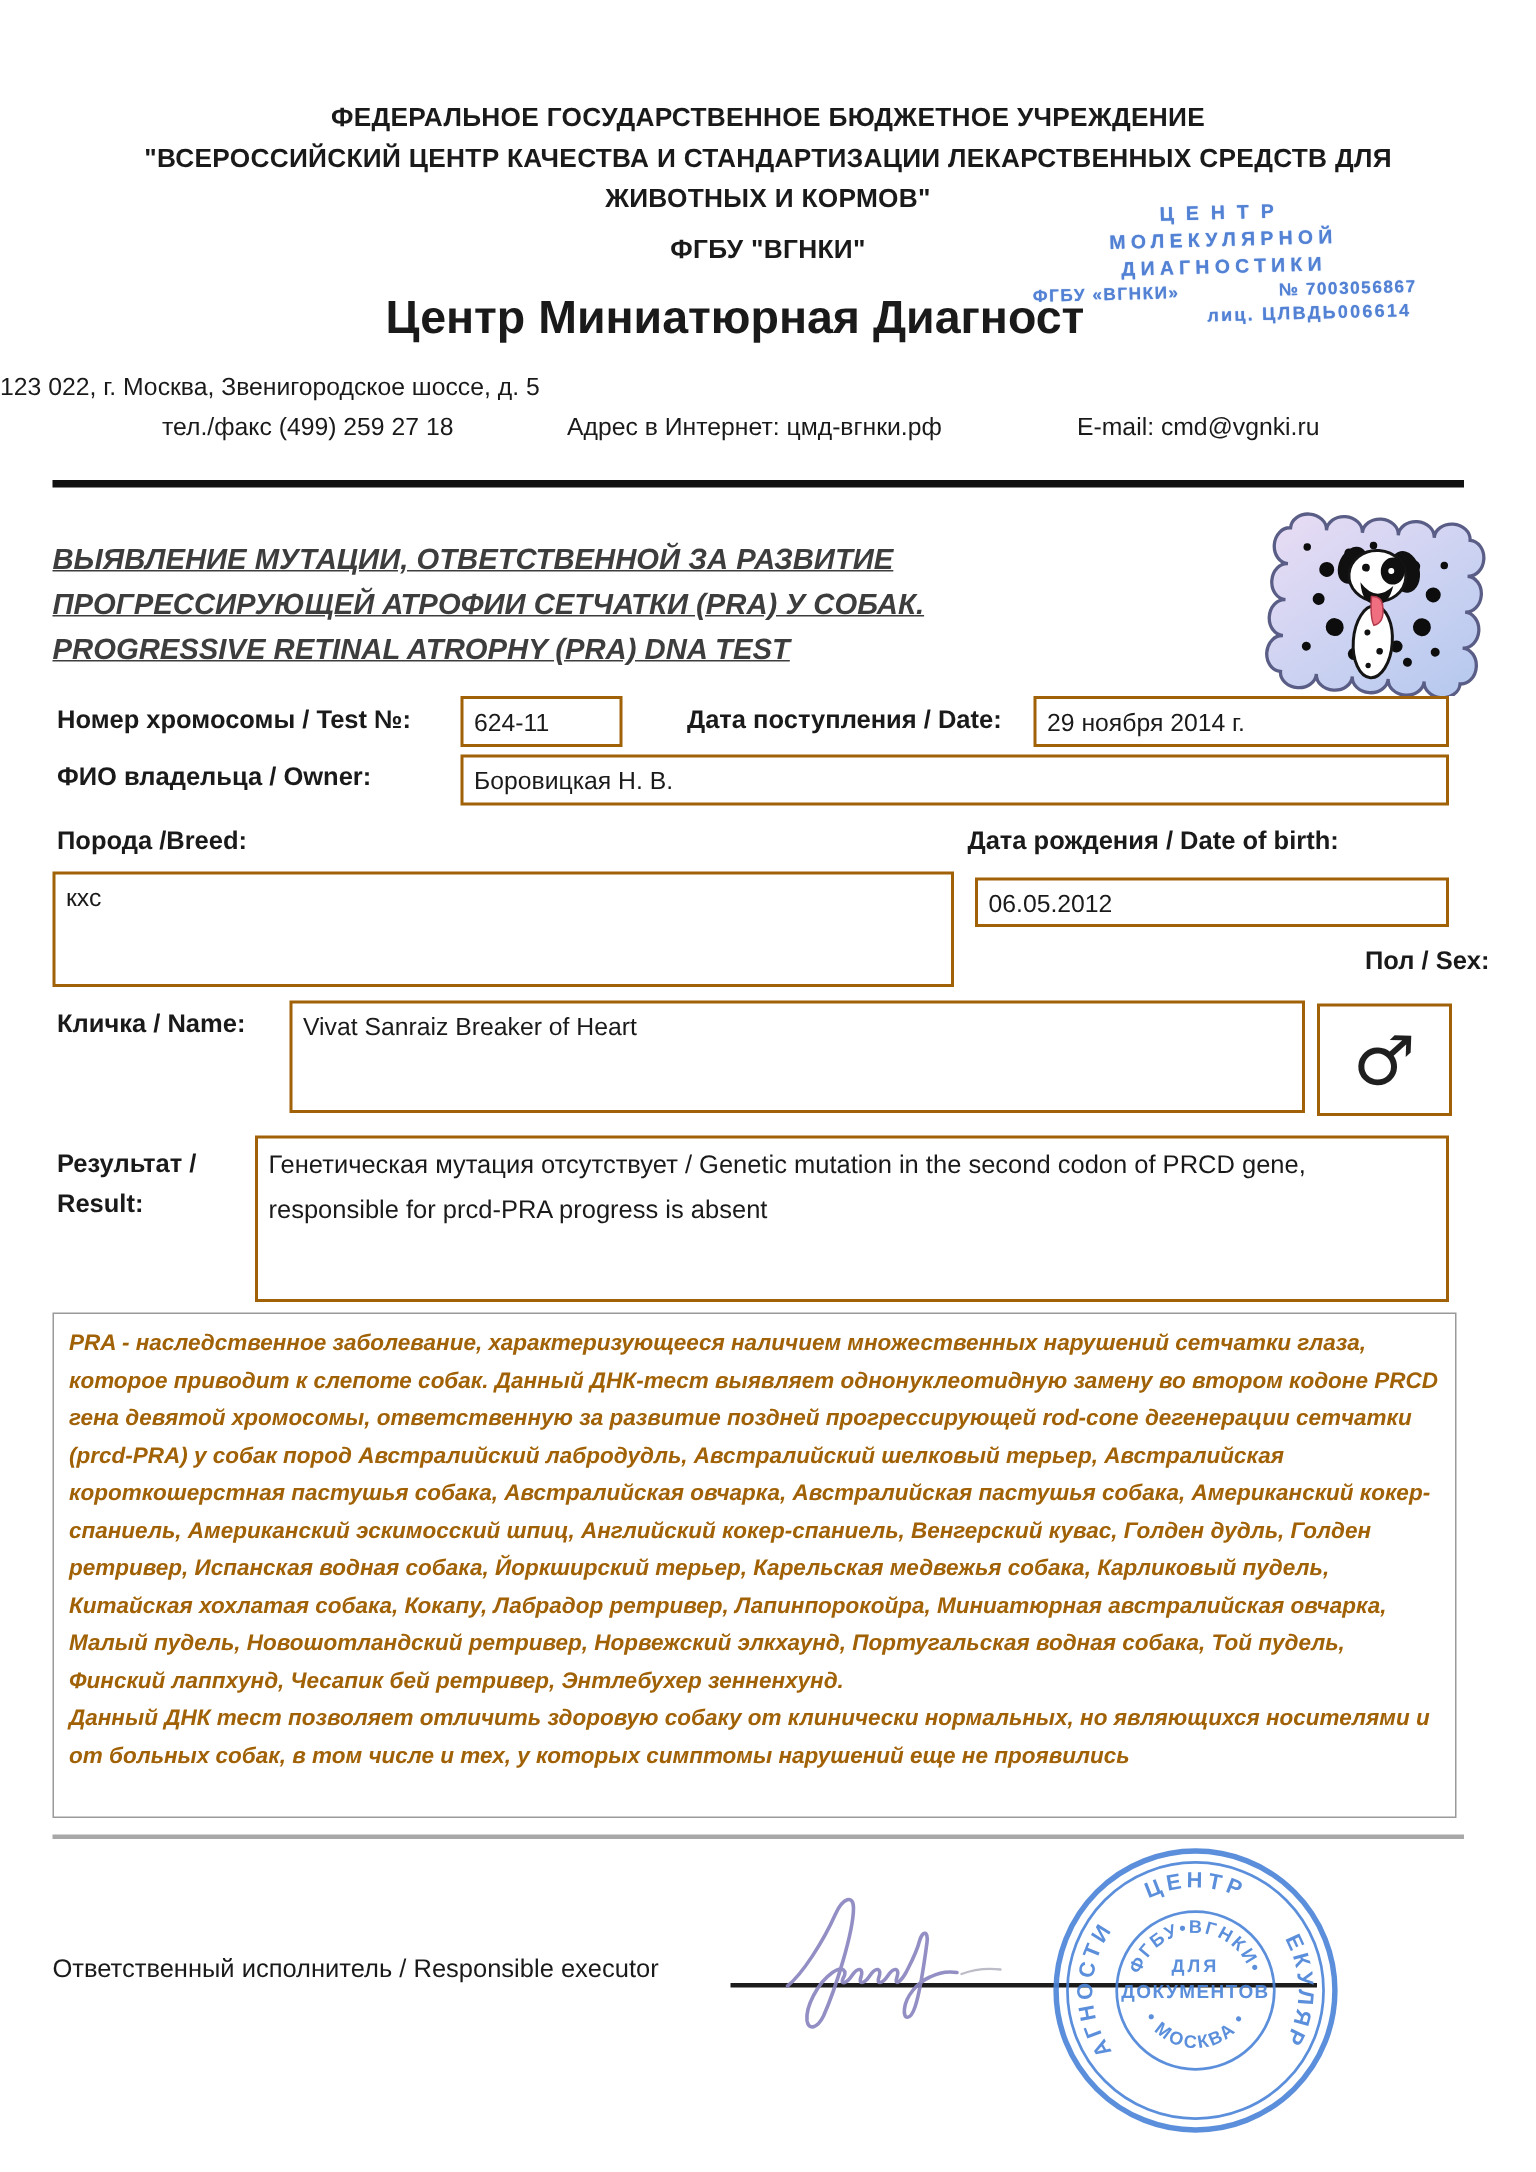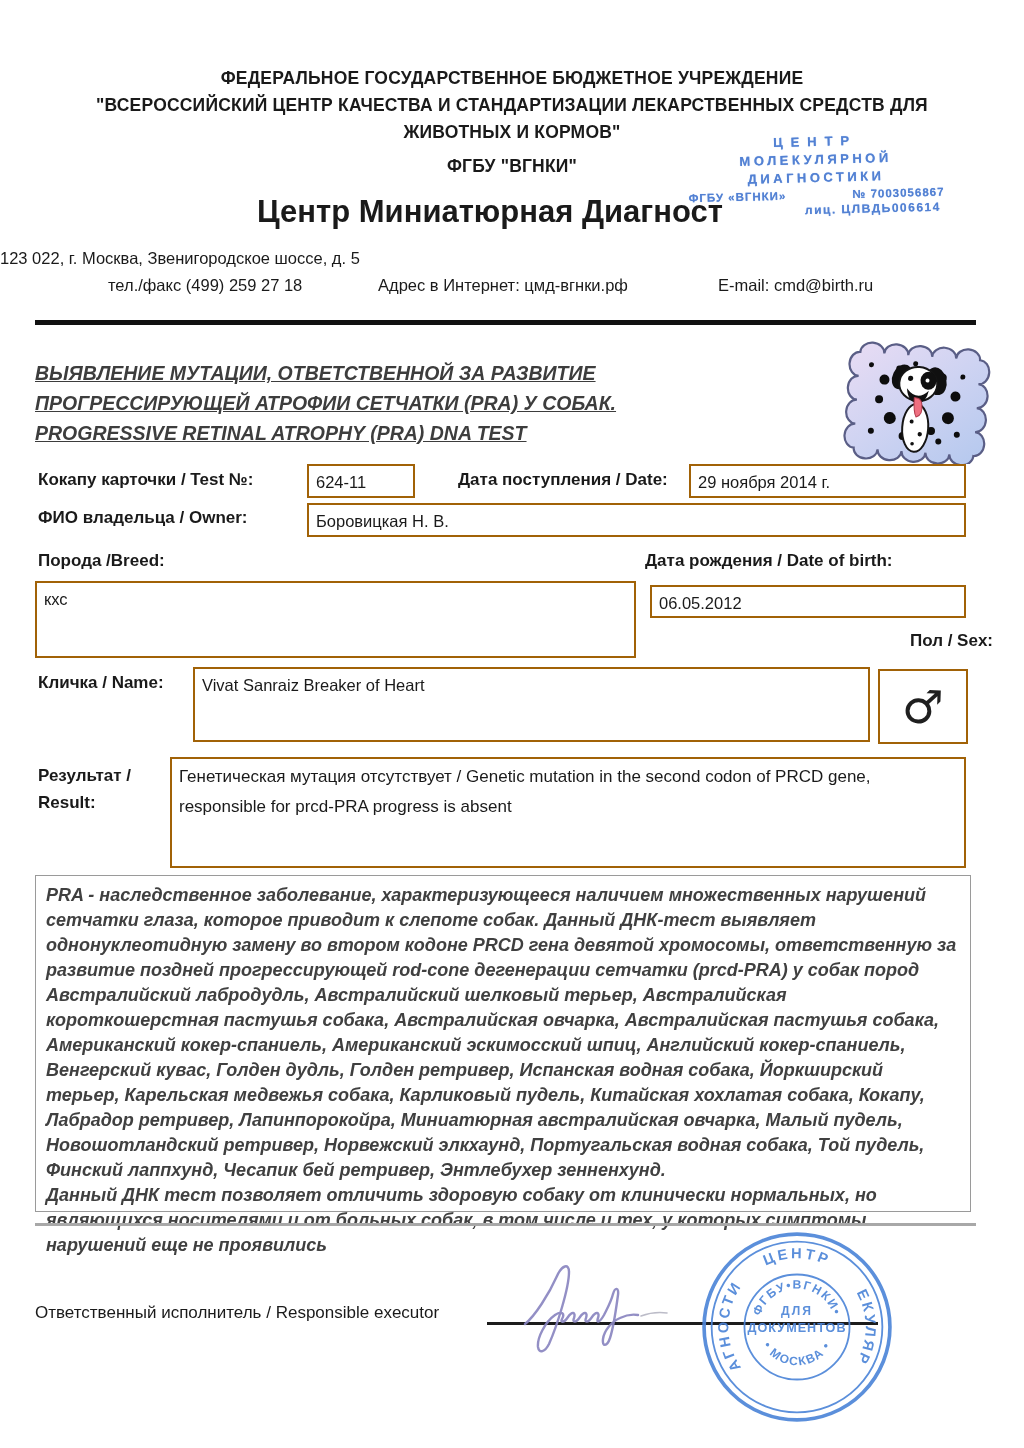--- a/index.html
+++ b/index.html
@@ -27,22 +27,22 @@
   .test-title div{text-decoration:underline;}
   
   .lbl{position:absolute;font-weight:bold;font-size:17px;}
   .box{position:absolute;border:2px solid #a16207;background:#fff;box-sizing:border-box;}
   .val{padding:3px 7px;font-size:16.5px;line-height:26px;}
   .sex-box{display:flex;align-items:center;justify-content:center;}
   .male{font-family:"DejaVu Sans",sans-serif;font-size:46px;font-weight:400;color:#1f1f1f;
         transform:rotate(2deg);}
   
   .descr{position:absolute;left:35px;top:875px;width:936px;height:337px;border:1px solid #9a9a9a;
-         box-sizing:border-box;padding:7px 10px;font-size:18px;font-style:italic;font-weight:bold;
-         line-height:25px;color:#404040;}
+         box-sizing:border-box;padding:7px 10px;font-size:15px;font-style:italic;font-weight:bold;
+         line-height:25px;color:#a16207;}
   .descr p{margin:0;}
   .gray-rule{position:absolute;left:35px;top:1223px;width:941px;height:3px;background:#a8a8a8;}
   
   .executor{position:absolute;left:35px;top:1303px;font-size:17px;}
   .sig-line{position:absolute;left:487px;top:1322px;width:391px;height:2.5px;background:#1c1c1c;}
   .signature{position:absolute;left:515px;top:1252px;}
   .round-stamp{position:absolute;left:698px;top:1228px;opacity:.92;}
   .round-stamp text{font-family:"Liberation Sans",sans-serif;}
   .dalmatian{position:absolute;left:843px;top:340px;}
 </style>
@@ -64,21 +64,21 @@
       <span>ФГБУ «ВГНКИ»</span>
       <span>№ 7003056867</span>
     </div>
     <div class="cs-l5">лиц. ЦЛВДЬ006614</div>
   </div>
 
   <h1 class="center-title">Центр Миниатюрная Диагност</h1>
   <div class="address">123 022, г. Москва, Звенигородское шоссе, д. 5</div>
   <div class="contact" style="left:108px">тел./факс (499) 259 27 18</div>
   <div class="contact" style="left:378px">Адрес в Интернет: цмд-вгнки.рф</div>
-  <div class="contact" style="left:718px">E-mail: cmd@birth.ru</div>
+  <div class="contact" style="left:718px">E-mail: cmd@vgnki.ru</div>
 
   <div class="thick-rule"></div>
 
   <div class="test-title">
     <div>ВЫЯВЛЕНИЕ МУТАЦИИ, ОТВЕТСТВЕННОЙ ЗА РАЗВИТИЕ</div>
     <div>ПРОГРЕССИРУЮЩЕЙ АТРОФИИ СЕТЧАТКИ (PRA) У СОБАК.</div>
     <div>PROGRESSIVE RETINAL ATROPHY (PRA) DNA TEST</div>
   </div>
 
   <svg class="dalmatian" width="150" height="124" viewBox="0 0 150 124">
@@ -120,21 +120,21 @@
       <ellipse cx="92" cy="40" rx="10" ry="14" fill="#101010" transform="rotate(-16 92 40)"></ellipse>
       <ellipse cx="74" cy="44" rx="19" ry="17" fill="#ffffff" stroke="#151515" stroke-width="2"></ellipse>
       <ellipse cx="84" cy="40" rx="8" ry="9" fill="#101010"></ellipse>
       <circle cx="83" cy="40" r="2" fill="#fff"></circle>
       <circle cx="66" cy="39" r="2.6" fill="#101010"></circle>
       <path d="M63,49 q11,13 22,1 q-2,13 -11,13 q-9,0 -11,-14 z" fill="#101010"></path>
       <path d="M71,58 q0,14 3,19 q7,-2 5,-13 q-1,-7 -8,-6 z" fill="#ef6f80" stroke="#b03a4c" stroke-width="1"></path>
     </g>
   </svg>
 
-  <div class="lbl" style="left:38px;top:470px">Кокапу карточки / Test №:</div>
+  <div class="lbl" style="left:38px;top:470px">Номер хромосомы / Test №:</div>
   <div class="box" style="left:307px;top:464px;width:108px;height:34px">
     <div class="val">624-11</div>
   </div>
   <div class="lbl" style="left:458px;top:470px">Дата поступления / Date:</div>
   <div class="box" style="left:689px;top:464px;width:277px;height:34px">
     <div class="val">29 ноября 2014 г.</div>
   </div>
 
   <div class="lbl" style="left:38px;top:508px">ФИО владельца / Owner:</div>
   <div class="box" style="left:307px;top:503px;width:659px;height:34px">

